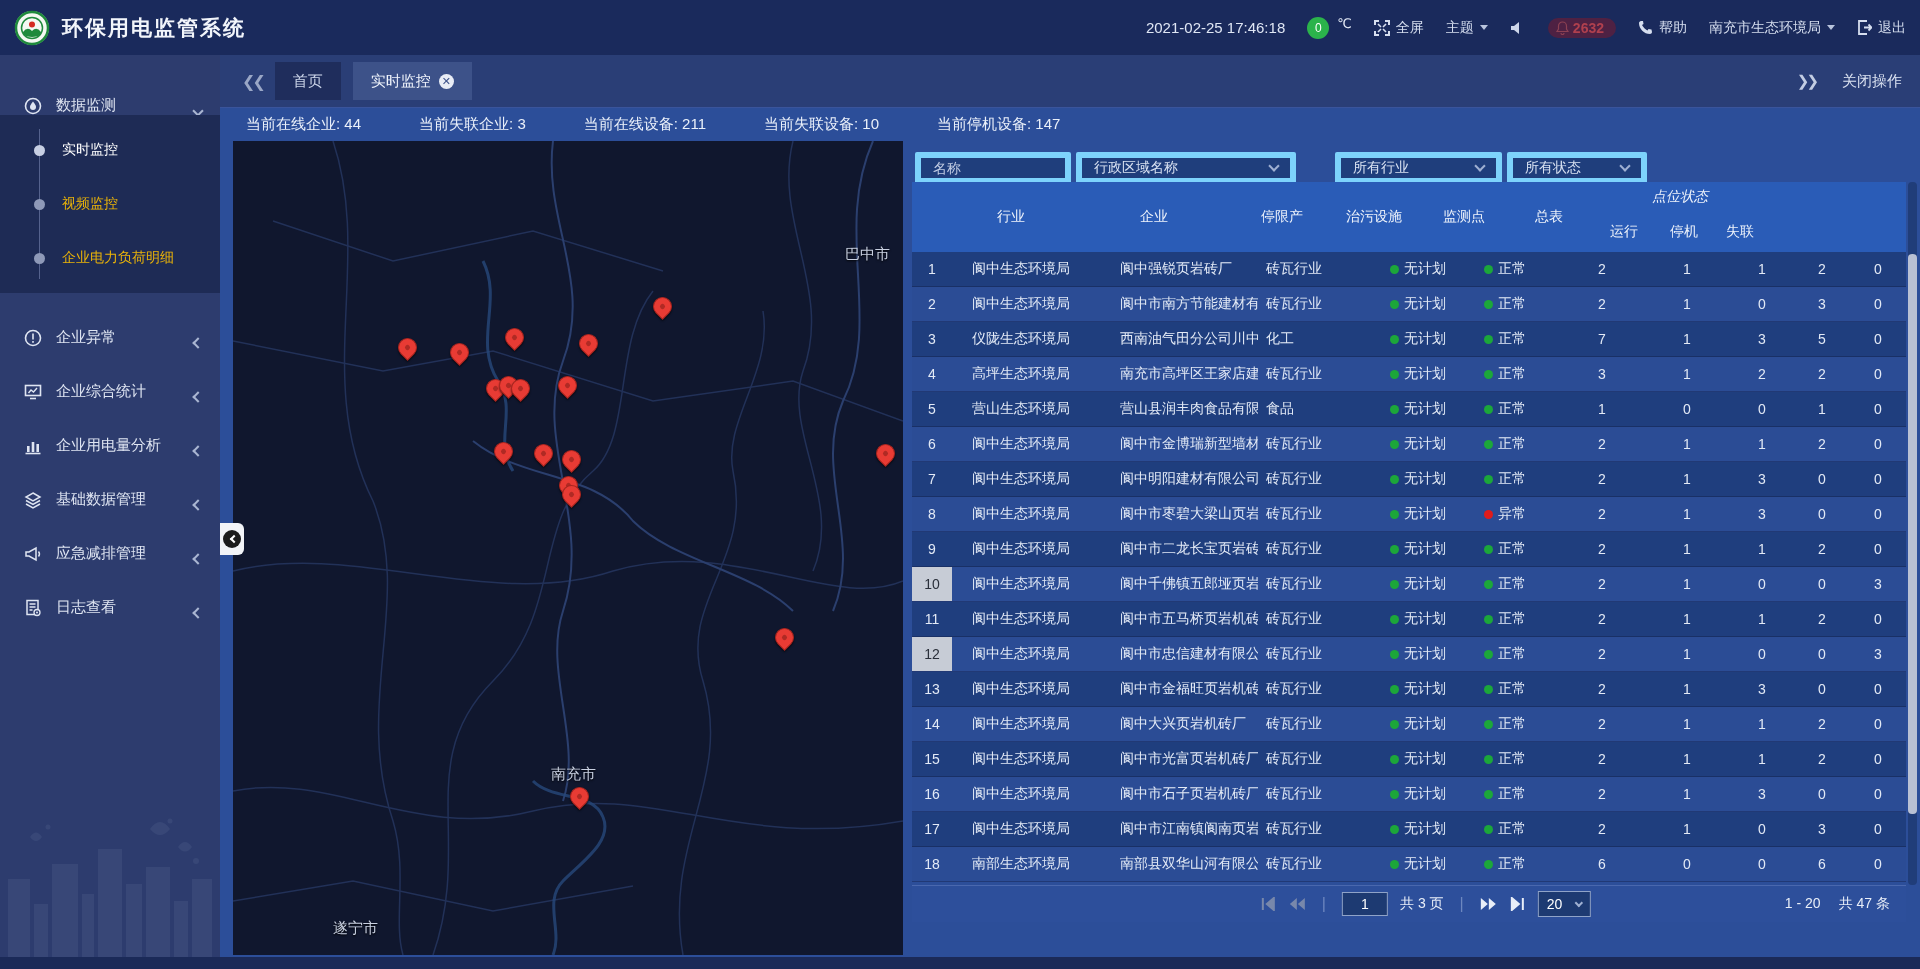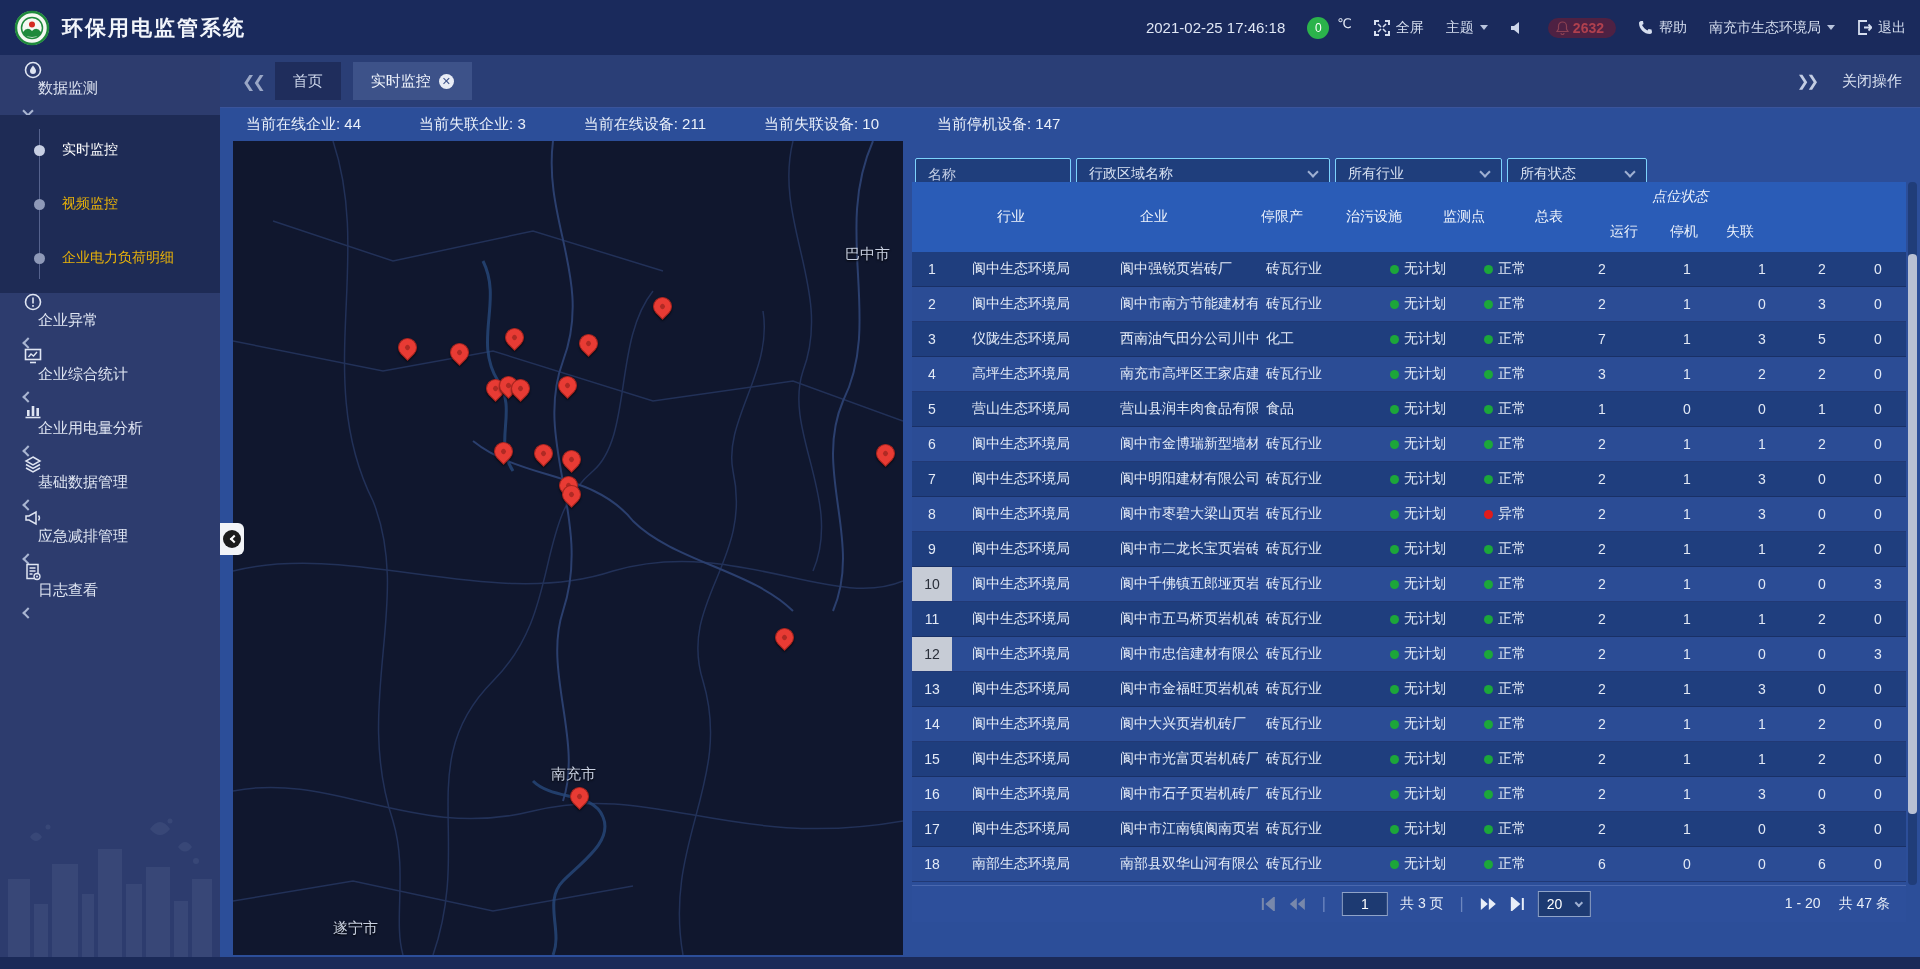--- a/index.html
+++ b/index.html
@@ -13,21 +13,21 @@
   .hdr-time { font-size:15px; color:#dfe6f4; }
   .temp-badge { width:22px; height:22px; border-radius:50%; background:#2bb34b; color:#fff; font-size:12px; display:flex; align-items:center; justify-content:center; }
   .temp-unit { color:#e6ecf8; font-size:13px; margin-left:2px; position:relative; top:-4px; }
   .caret-down { width:0; height:0; border-left:4px solid transparent; border-right:4px solid transparent; border-top:5px solid #b9c4dd; display:inline-block; }
   .notif-pill { background:#4e2143; border-radius:10px; padding:2px 12px 2px 8px; display:flex; align-items:center; gap:4px; }
   .notif-count { color:#b0404e; font-size:14px; font-weight:bold; }
   .icon-svg { display:inline-block; vertical-align:middle; }
   
   .sidebar { position:absolute; left:0; top:55px; width:220px; height:914px; background:#2d3c6e; z-index:20; overflow:hidden; }
   .side-list { padding-top:6px; }
-  .side-item { height:54px; display:flex; align-items:flex-start; padding:0 18px 0 24px; color:#dfe5f2; font-size:15px; cursor:pointer; position:relative;flex-direction:column; }
+  .side-item { height:54px; display:flex; align-items:flex-end; padding:0 18px 0 24px; color:#dfe5f2; font-size:15px; cursor:pointer; position:relative; }
   .side-item .lbl { margin-left:14px; flex:1; }
   .chev { width:8px; height:8px; border-left:2px solid #aab6d2; border-bottom:2px solid #aab6d2; display:inline-block; }
   .chev.left { transform:rotate(45deg); }
   .chev.down { transform:rotate(-45deg); }
   .submenu { background:#1e2b55; padding:8px 0; position:relative; }
   .submenu .rail { position:absolute; left:39px; top:14px; bottom:14px; width:1px; background:#55628d; }
   .sub-item { height:54px; display:flex; align-items:center; padding-left:62px; color:#eab308; font-size:14px; cursor:pointer; position:relative; }
   .sub-item .dot { position:absolute; left:34px; width:11px; height:11px; border-radius:50%; background:#8e99b8; }
   .sub-item.active { color:#ffffff; }
   .sub-item.active .dot { background:#c7cfe3; }
@@ -46,21 +46,21 @@
   
   .statsbar { position:absolute; left:220px; top:108px; width:1700px; height:33px; background:#2c4e99; display:flex; align-items:center; gap:58px; padding-left:26px; color:#eaf0fa; font-size:15px; z-index:5; }
   .stat-item { white-space:nowrap; }
   
   .map-panel { position:absolute; left:233px; top:141px; width:670px; height:814px; background:#10172e; overflow:hidden; z-index:4; }
   .city-label { position:absolute; color:#c9d1e2; font-size:15px; text-shadow:0 1px 2px #000; }
   .pin { position:absolute; width:19px; height:19px; background:#e83b34; border:1px solid #a8251f; border-radius:50% 50% 50% 0; transform:rotate(-45deg); box-shadow:-1px 1px 2px rgba(0,0,0,.6); }
   .pin::after { content:""; position:absolute; left:6px; top:6px; width:5px; height:5px; border-radius:50%; background:#b02a24; }
   
   .filters { position:absolute; left:912px; top:146px; height:32px; z-index:6; }
-  .f-box { position:absolute; top:12px; height:32px; background:#1f3e7c; border:1px solid #7dd3fc; border-radius:2px; color:#d9e2f2; font-size:14px; display:flex; align-items:center; padding:0 12px; }
+  .f-box { position:absolute; top:6px; height:32px; background:#1f3e7c; border:6px solid #7dd3fc; border-radius:2px; color:#d9e2f2; font-size:14px; display:flex; align-items:center; padding:0 12px; }
   .f-input { background:transparent; border:none; outline:none; color:#d9e2f2; font-size:14px; width:100%; font-family:inherit; }
   .f-input::placeholder { color:#c2cde4; opacity:1; }
   .f-sel { justify-content:space-between; cursor:pointer; }
   .sel-chev { width:8px; height:8px; border-left:2px solid #9fb0d2; border-bottom:2px solid #9fb0d2; transform:rotate(-45deg); margin-left:10px; position:relative; top:-2px; }
   .table-wrap { position:absolute; left:912px; top:182px; width:994px; z-index:6; }
   .t-head { display:flex; height:70px; background:#2a5cb7; color:#eef3fb; font-size:14px; }
   .t-head .hc { display:flex; align-items:center; justify-content:center; }
   .hgroup { display:flex; flex-direction:column; }
   .hgroup .g-top { height:30px; display:flex; align-items:center; justify-content:center; font-style:italic; }
   .hgroup .g-bottom { flex:1; display:flex; }
@@ -331,21 +331,21 @@
       <div class="pin" style="left: 643px; top: 303px;"></div>
       <div class="pin" style="left: 542px; top: 487px;"></div>
       <div class="pin" style="left: 337px; top: 646px;"></div>
     </div>
 </div>
 
 <div class="filters">
   <div class="f-box" style="left:3px; width:156px;">
     <input class="f-input" placeholder="名称" style="">
   </div>
-  <div class="f-box f-sel" style="left:164px; width:254px;">
+  <div class="f-box f-sel" style="left:164px; width:220px;">
     <span>行政区域名称</span>
     <span class="sel-chev"></span>
   </div>
   <div class="f-box f-sel" style="left:423px; width:167px;">
     <span>所有行业</span>
     <span class="sel-chev"></span>
   </div>
   <div class="f-box f-sel" style="left:595px; width:140px;">
     <span>所有状态</span>
     <span class="sel-chev"></span>

